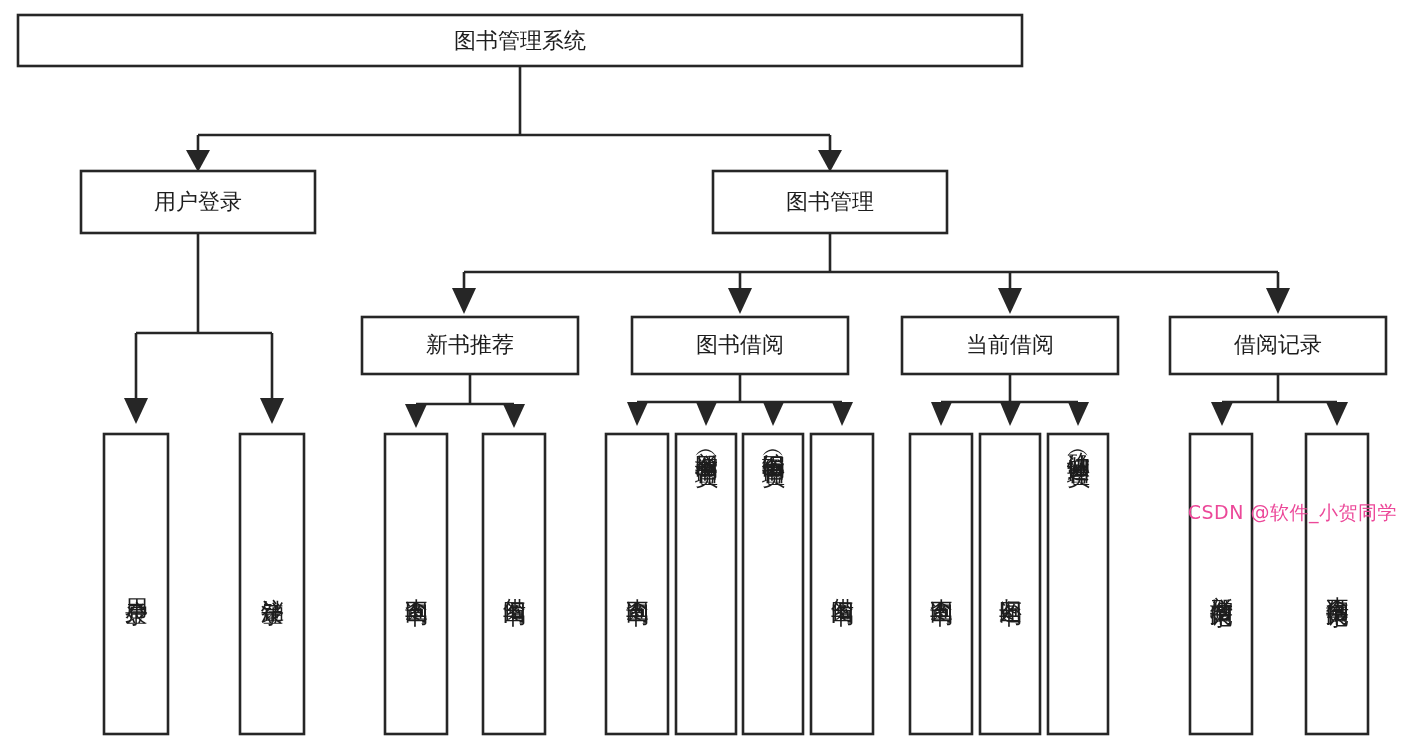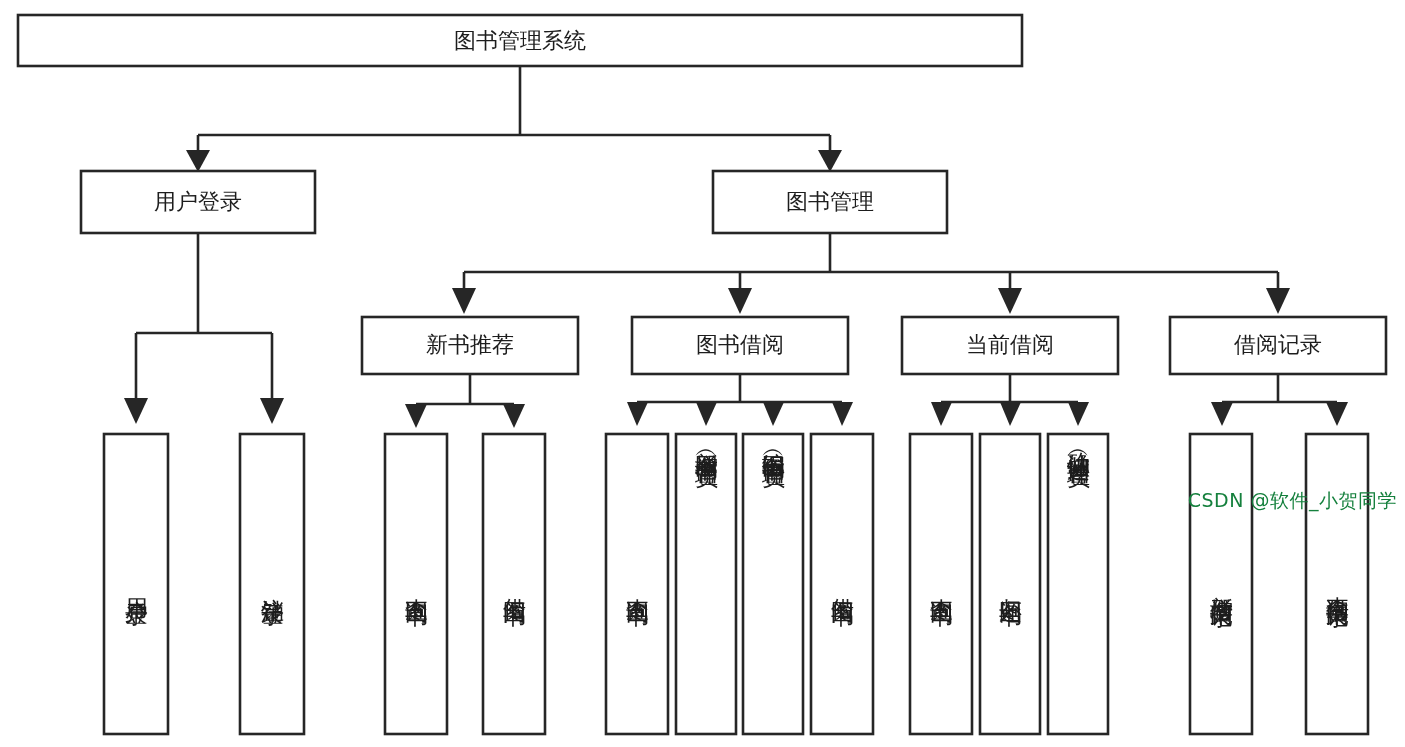--- a/index.html
+++ b/index.html
@@ -62,24 +62,24 @@
     font-family: "DejaVu Sans", "Liberation Sans", sans-serif;
     font-size: 23px;
     line-height: 1.12;
     letter-spacing: 2px;
     color: #1d1d1d;
     white-space: nowrap;
   }
   .watermark {
     position: absolute;
     right: 8px;
-    bottom: 16px;
+    bottom: 4px;
     font-family: "DejaVu Sans", "Liberation Sans", sans-serif;
     font-size: 19px;
-    color: #15803d;
+    color: #ec4899;
     letter-spacing: 0.5px;
     white-space: nowrap;
   }
 </style>
 </head>
 <body>
 
 <div id="diagram-root">
 
   <svg id="tree-svg" viewBox="0 0 1405 747">

